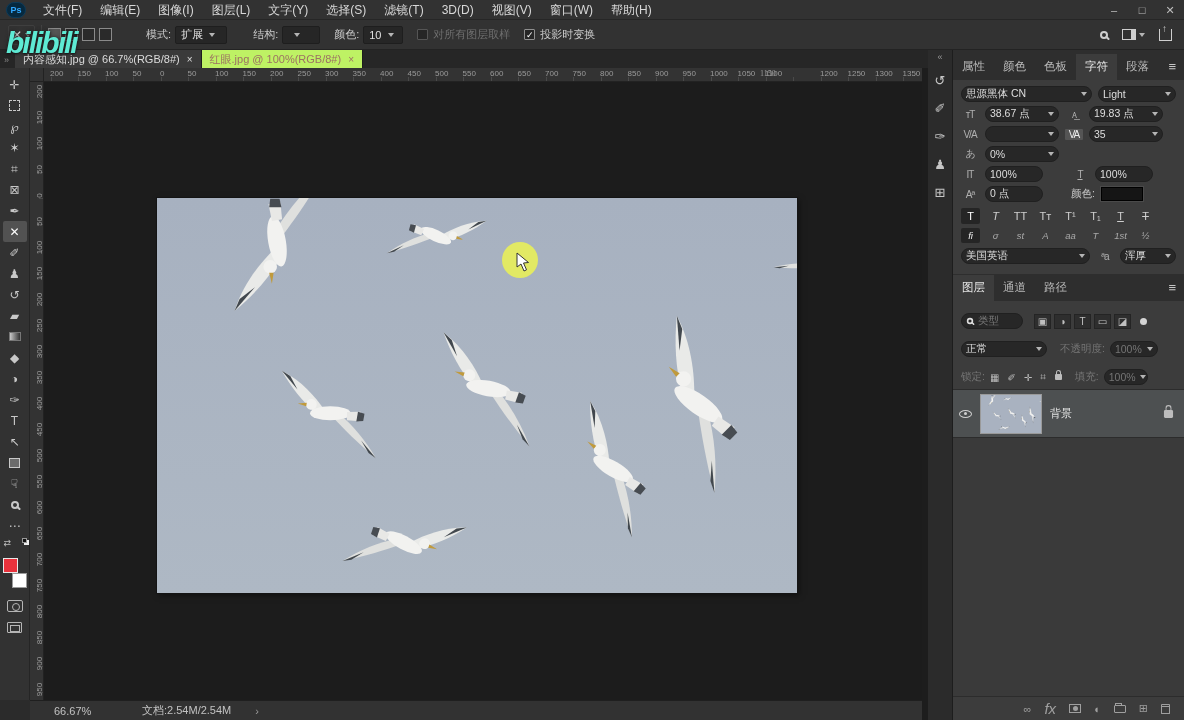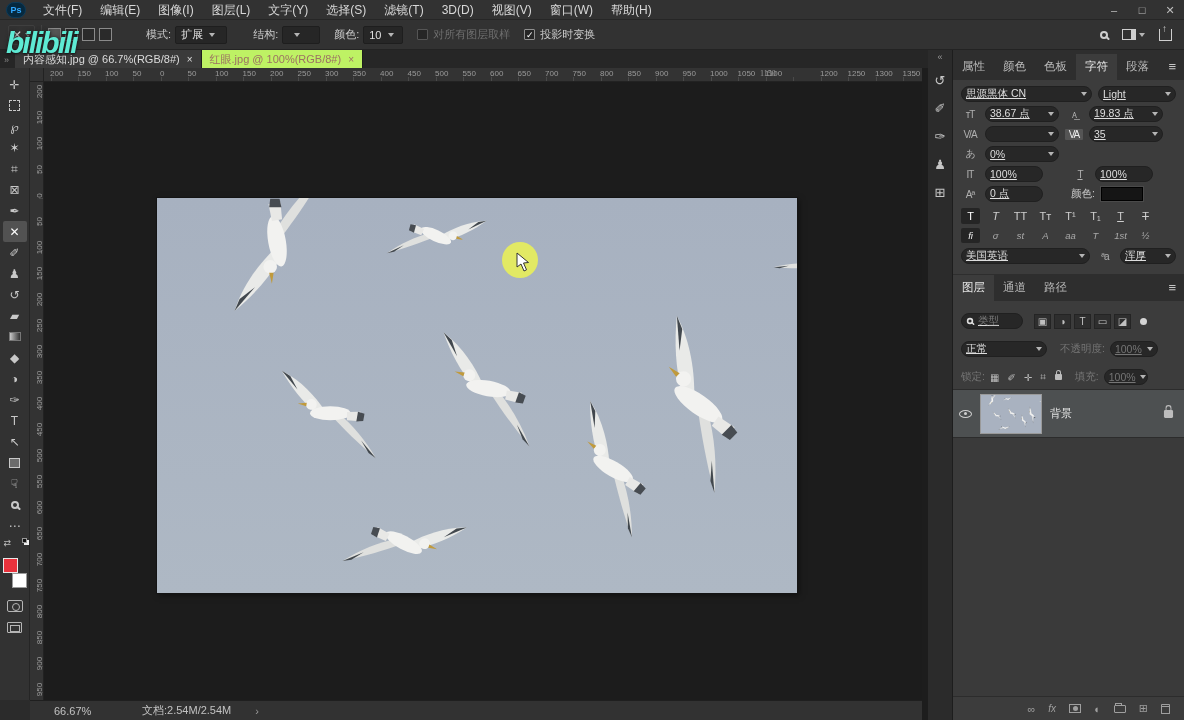--- a/index.html
+++ b/index.html
@@ -107,21 +107,21 @@
 
   .panel-tabs{height:30px;background:#2e2e2e;display:flex;align-items:flex-end;font-size:11.5px;}
   .ptab{padding:5px 9px 6px;color:#b9b9b9;}
   .ptab.active{background:#3c3c3c;color:#e4e4e4;}
   .pmenu{margin-left:auto;padding:0 8px 6px;color:#c6c6c6;font-size:13px;}
 
   
   .char-panel{height:194px;padding:6px 8px 0;font-size:10.5px;color:#c9c9c9;}
   .crow{display:flex;align-items:center;margin-bottom:4px;gap:6px;}
   .cfield{background:#272727;border:1px solid #202020;border-radius:8px;height:16px;display:flex;
-          align-items:center;padding:0 4px;color:#dedede;gap:4px;text-decoration:underline;}
+          align-items:center;padding:0 4px;color:#dedede;gap:4px;}
   .cfield .caret{margin-left:auto;}
   .cicon{color:#b0b0b0;font-size:10px;width:18px;text-align:center;flex:none;letter-spacing:-1px;}
   .half{width:78px;}
   .stylebtn{width:19px;height:16px;display:flex;align-items:center;justify-content:center;color:#cfcfcf;
             font-size:11px;border-radius:2px;}
   .stylebtn.active{background:#252525;color:#fff;}
   .stylebtn.it{font-style:italic;}
   .stylebtn.u{text-decoration:underline;}
   .stylebtn.s{text-decoration:line-through;}
   .otbtn{width:19px;height:15px;display:flex;align-items:center;justify-content:center;color:#a9a9a9;
@@ -146,21 +146,21 @@
                     border-bottom:none;border-radius:3px 3px 0 0;}
   .layer-list{flex:1;background:#3a3a3a;margin-top:4px;border-top:1px solid #2c2c2c;}
   .layer-row{height:48px;background:#4d5051;display:flex;align-items:center;gap:8px;padding:0 8px 0 6px;border-bottom:1px solid #2c2c2c;}
   .eye-icon{width:13px;height:8px;border:1px solid #d0d0d0;border-radius:50%;position:relative;flex:none;}
   .eye-icon::after{content:'';position:absolute;left:4px;top:1.5px;width:3px;height:3px;border-radius:50%;background:#d0d0d0;}
   .thumb{width:62px;height:40px;border:1px solid #9a9a9a;background:#a9b2c0;flex:none;}
   .layer-name{color:#e2e2e2;font-size:11px;flex:1;}
   .layer-lock{color:#cfcfcf;}
   .layers-footer{height:24px;border-top:1px solid #2c2c2c;display:flex;align-items:center;justify-content:flex-end;
                  gap:13px;padding:0 14px;color:#9f9f9f;font-size:11px;}
-  .fx-txt{font-style:italic;font-size:10px;}
+  .fx-txt{font-style:italic;font-size:15px;}
   .mask-ic{width:12px;height:9px;border:1px solid #9f9f9f;position:relative;display:inline-block;}
   .mask-ic::after{content:'';position:absolute;left:3px;top:1px;width:5px;height:5px;border-radius:50%;background:#9f9f9f;}
   .folder-ic{width:12px;height:8px;border:1px solid #9f9f9f;border-radius:1px;position:relative;display:inline-block;}
   .folder-ic::before{content:'';position:absolute;top:-3px;left:0;width:5px;height:2px;border:1px solid #9f9f9f;border-bottom:none;}
   .trash-ic{width:9px;height:10px;border:1px solid #9f9f9f;border-top:3px double #9f9f9f;border-radius:1px;display:inline-block;}
 
   
   .watermark{position:absolute;left:6px;top:26px;z-index:60;display:flex;align-items:baseline;gap:6px;
              pointer-events:none;white-space:nowrap;}
   .wm-text{font-size:26px;font-weight:800;color:#fdfdfd;text-shadow:0 1px 2px #151515,0 0 4px #222;}

